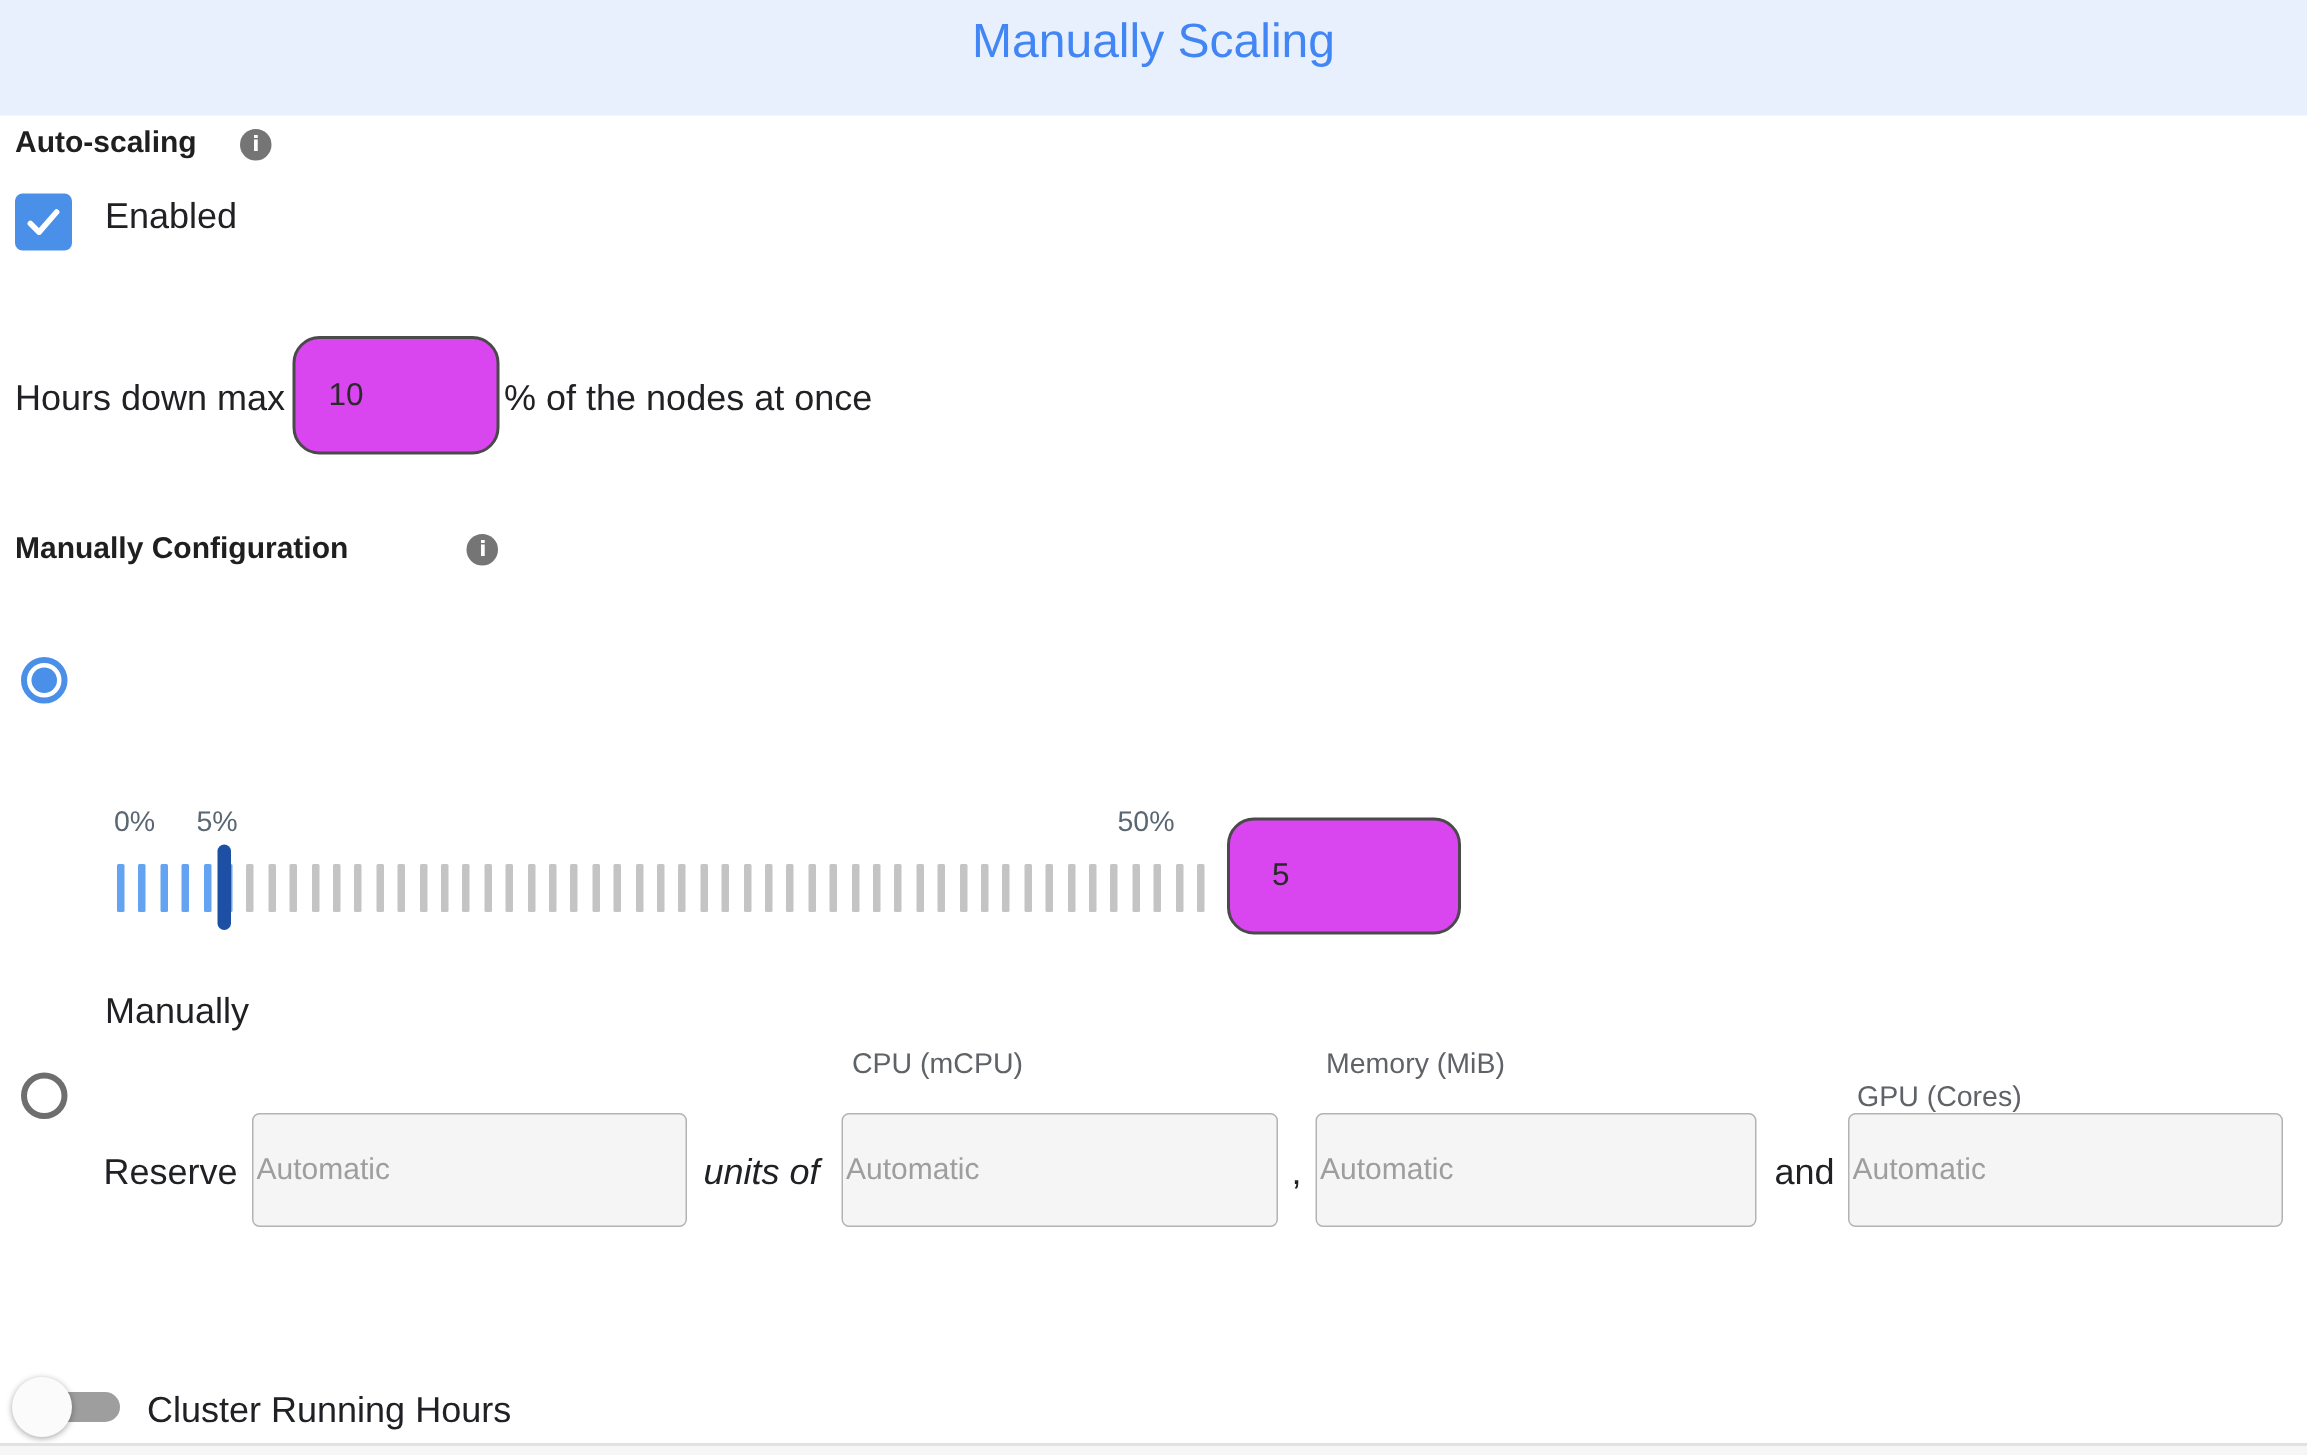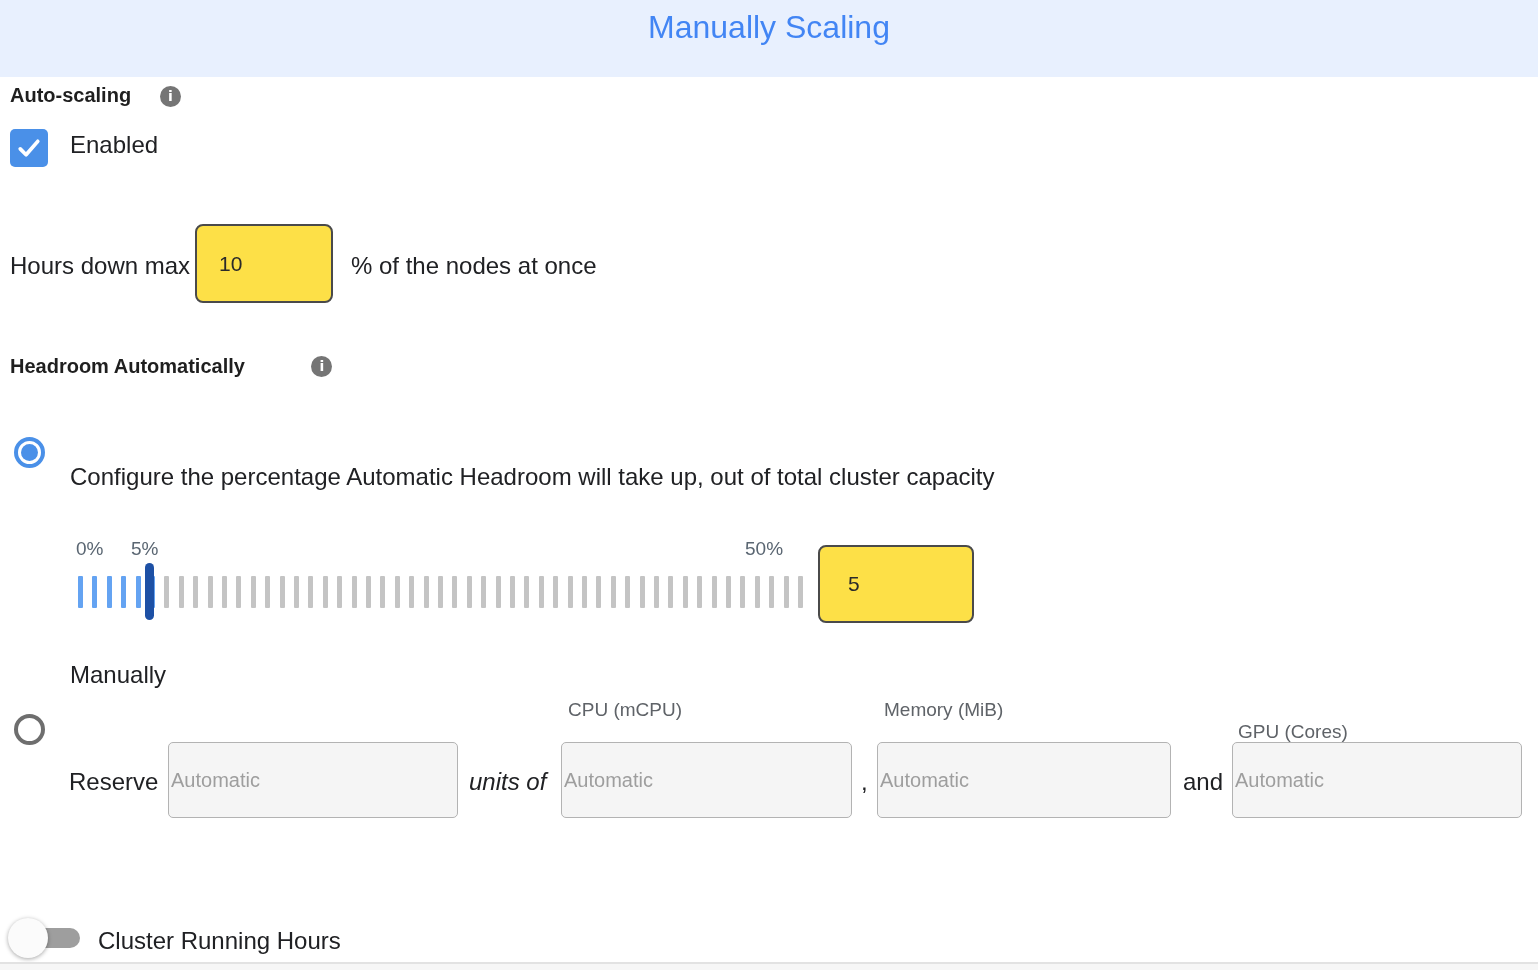--- a/index.html
+++ b/index.html
@@ -34,22 +34,22 @@
     display:flex;align-items:center;justify-content:center;cursor:pointer;}
 
   
   .radio{width:31px;height:31px;border-radius:50%;box-sizing:border-box;background:#fff;position:relative;cursor:pointer;}
   .radio.selected{border:4px solid var(--accent_blue);}
   .radio.selected::after{content:"";position:absolute;left:3px;top:3px;right:3px;bottom:3px;
     border-radius:50%;background:var(--accent_blue);}
   .radio.unselected{border:4px solid var(--radio_gray);}
 
   
-  .value-input{box-sizing:border-box;border:2px solid var(--input_border_dark);border-radius:8px;
-    font-family:"Liberation Sans",sans-serif;font-size:21px;color:#2A2A2A;background:#fde047;outline:none;}
+  .value-input{box-sizing:border-box;border:2px solid var(--input_border_dark);border-radius:18px;
+    font-family:"Liberation Sans",sans-serif;font-size:21px;color:#2A2A2A;background:#d946ef;outline:none;}
 
   
   .auto-input{box-sizing:border-box;border:1px solid var(--auto_input_border);border-radius:5px;
     background:var(--auto_input_bg);font-family:"Liberation Sans",sans-serif;font-size:20px;
     color:#333;outline:none;}
   .auto-input::placeholder{color:var(--placeholder);opacity:1;}
 
   
   .ticks{position:absolute;left:78px;top:576px;width:740px;height:32px;}
   .tick{position:absolute;top:0;width:5px;height:32px;background:var(--tick_gray);border-radius:1px;}
@@ -84,29 +84,28 @@
   <div class="abs checkbox" style="left:10px;top:129px;">
     <svg width="28" height="28" viewBox="0 0 24 24">
       <path d="M4.5 12.8l5 5 10-11.5" fill="none" stroke="#fff" stroke-width="3.2" stroke-linecap="round" stroke-linejoin="round"></path>
     </svg>
   </div>
   <span class="abs body-text" style="left:70px;top:131px;">Enabled</span>
 
   
   <span class="abs body-text" style="left:10px;top:252px;">Hours down max</span>
   <input class="abs value-input" style="left: 195px; top: 224px; width: 138px; height: 79px; padding-left: 22px;" type="text" value="10">
-  <span class="abs body-text" style="left:351px;top:252px;">% of the nodes at once</span>
+  <span class="abs body-text" style="left:336px;top:252px;">% of the nodes at once</span>
 
   
-  <span class="abs bold-label" style="left:10px;top:355px;">Headroom Automatically</span>
+  <span class="abs bold-label" style="left:10px;top:355px;">Manually Configuration</span>
   <span class="abs info-icon" style="left:286px;top:356px;"></span>
 
   
   <div class="abs radio selected" style="left:14px;top:412px;"></div>
-  <span class="abs body-text" style="left:70px;top:463px;">Configure the percentage Automatic Headroom will take up, out of total cluster capacity</span>
 
   
   <span class="abs slider-label" style="left:76px;top:538px;">0%</span>
   <span class="abs slider-label" style="left:131px;top:538px;">5%</span>
   <span class="abs slider-label" style="left:745px;top:538px;">50%</span>
 
   <div class="ticks">
     <div class="slider-handle" style="left: 67px;"></div>
   <div class="tick blue" style="left: 0px;"></div>
       <div class="tick blue" style="left: 14.4px;"></div>

